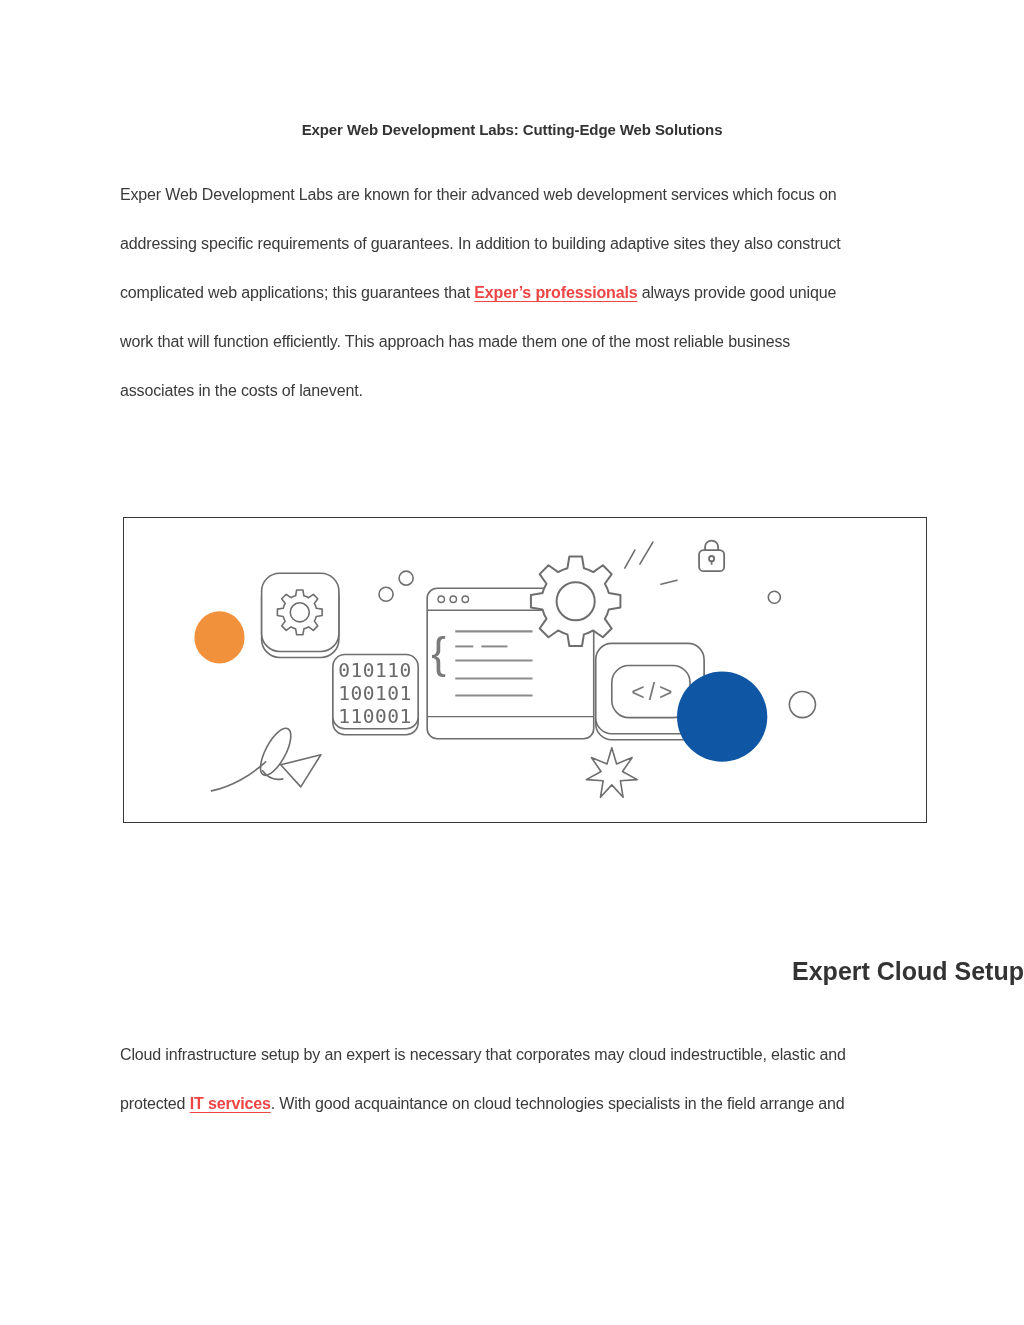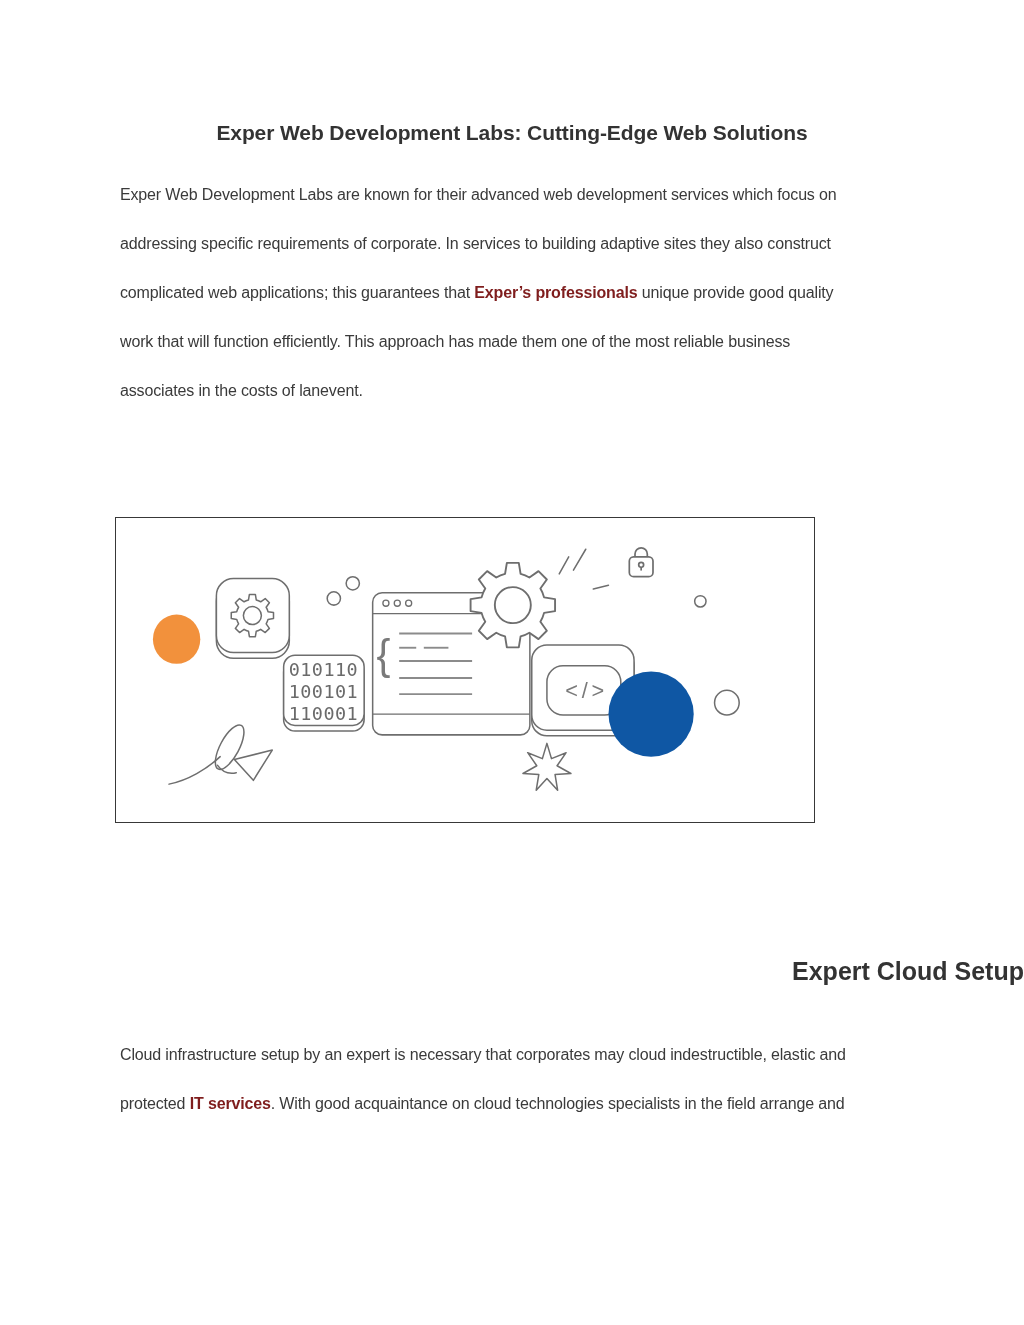--- a/index.html
+++ b/index.html
@@ -11,21 +11,21 @@
     font-family: "Liberation Sans", sans-serif;
     color: #3a3a3a;
     overflow: hidden;
   }
   .doc-title {
     position: absolute;
     top: 121px;
     left: 0;
     width: 100%;
     text-align: center;
-    font-size: 21px;
+    font-size: 15px;
     font-weight: 700;
     color: #333333;
     letter-spacing: -0.1px;
   }
   .section-heading {
     position: absolute;
     top: 957px;
     left: 0;
     width: 100%;
     text-align: right;
@@ -43,30 +43,31 @@
     height: 49px;
     line-height: 49px;
     font-size: 16px;
     letter-spacing: -0.15px;
     color: #3a3a3a;
     white-space: pre;
   }
   #para1 { top: 170px; }
   #para2 { top: 1030px; }
   .inline-link {
-    color: #7f1d1d;
+    color: #ef4444;
     font-weight: 700;
+    text-decoration: underline;
     text-underline-offset: 3px;
     cursor: pointer;
   }
   .figure-box {
     position: absolute;
-    left: 115px;
+    left: 123px;
     top: 517px;
-    width: 700px;
+    width: 804px;
     height: 306px;
     border: 1.5px solid #383838;
     box-sizing: border-box;
     background: #ffffff;
   }
   .figure-box svg { display: block; width: 100%; height: 100%; }
   text.binary {
     font-family: "DejaVu Sans Mono", monospace;
     font-size: 19.5px;
     fill: #6a6a6a;
@@ -79,22 +80,22 @@
 </style>
 </head>
 <body>
 
 <div class="page">
 
   <div class="doc-title">Exper Web Development Labs: Cutting-Edge Web Solutions</div>
 
   <div class="para" id="para1">
     <div class="line"><span>Exper Web Development Labs are known for their advanced web development services which focus on</span></div>
-    <div class="line"><span>addressing specific requirements of corporate. In services to building adaptive sites they also construct</span></div>
-    <div class="line"><span>complicated web applications; this guarantees that </span><a class="inline-link">Exper’s professionals</a><span> unique provide good quality</span></div>
+    <div class="line"><span>addressing specific requirements of guarantees. In addition to building adaptive sites they also construct</span></div>
+    <div class="line"><span>complicated web applications; this guarantees that </span><a class="inline-link">Exper’s professionals</a><span> always provide good unique</span></div>
     <div class="line"><span>work that will function efficiently. This approach has made them one of the most reliable business</span></div>
     <div class="line"><span>associates in the costs of lanevent.</span></div>
   </div>
 
   <div class="figure-box">
     <svg viewBox="0 0 737 303">
       <defs>
         <path id="gear-path" d="M33,-8.2 L44.6,-6.3 L44.6,6.3 L33,8.2 A34,34 0 0 1 29.1,17.5 L35.9,27.1 L27.1,35.9 L17.5,29.1 A34,34 0 0 1 8.2,33 L6.3,44.6 L-6.3,44.6 L-8.2,33 A34,34 0 0 1 -17.5,29.1 L-27.1,35.9 L-35.9,27.1 L-29.1,17.5 A34,34 0 0 1 -33,8.2 L-44.6,6.3 L-44.6,-6.3 L-33,-8.2 A34,34 0 0 1 -29.1,-17.5 L-35.9,-27.1 L-27.1,-35.9 L-17.5,-29.1 A34,34 0 0 1 -8.2,-33 L-6.3,-44.6 L6.3,-44.6 L8.2,-33 A34,34 0 0 1 17.5,-29.1 L27.1,-35.9 L35.9,-27.1 L29.1,-17.5 A34,34 0 0 1 33,-8.2 Z"></path>
       </defs>
 

